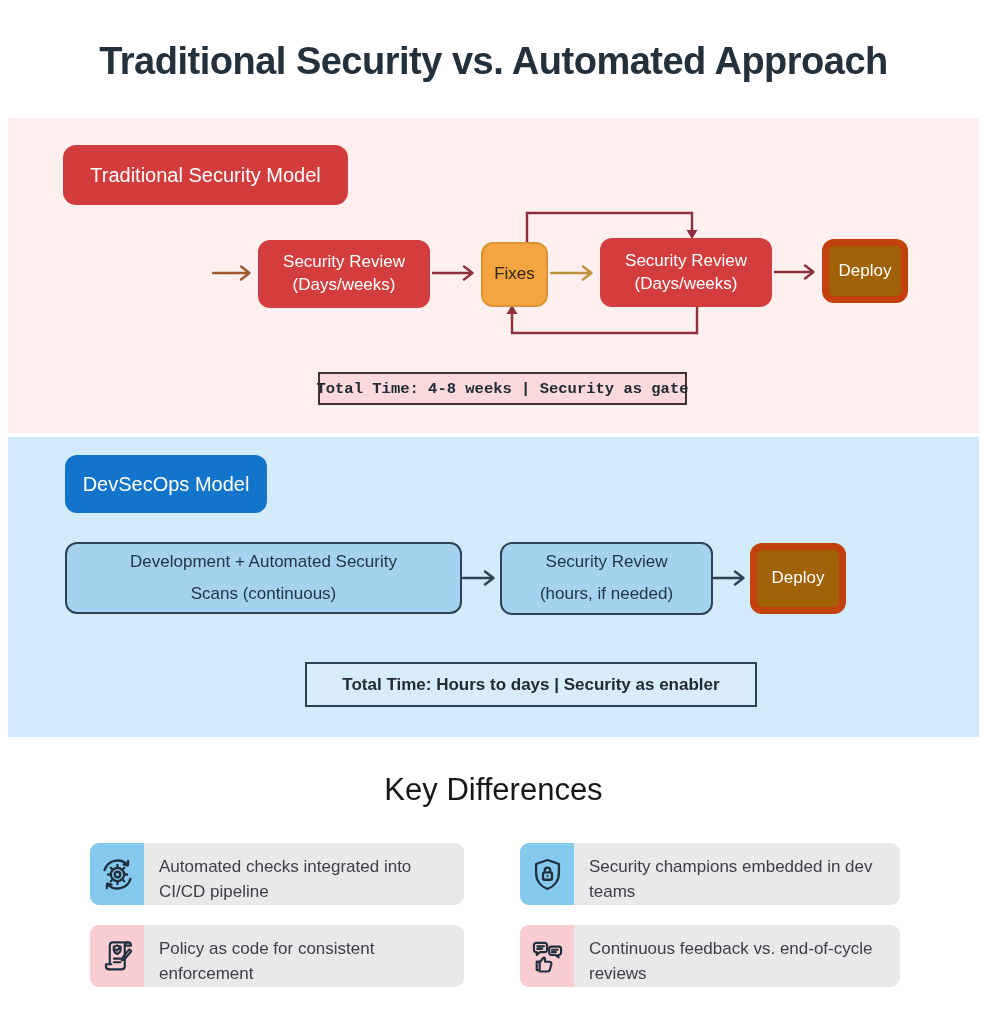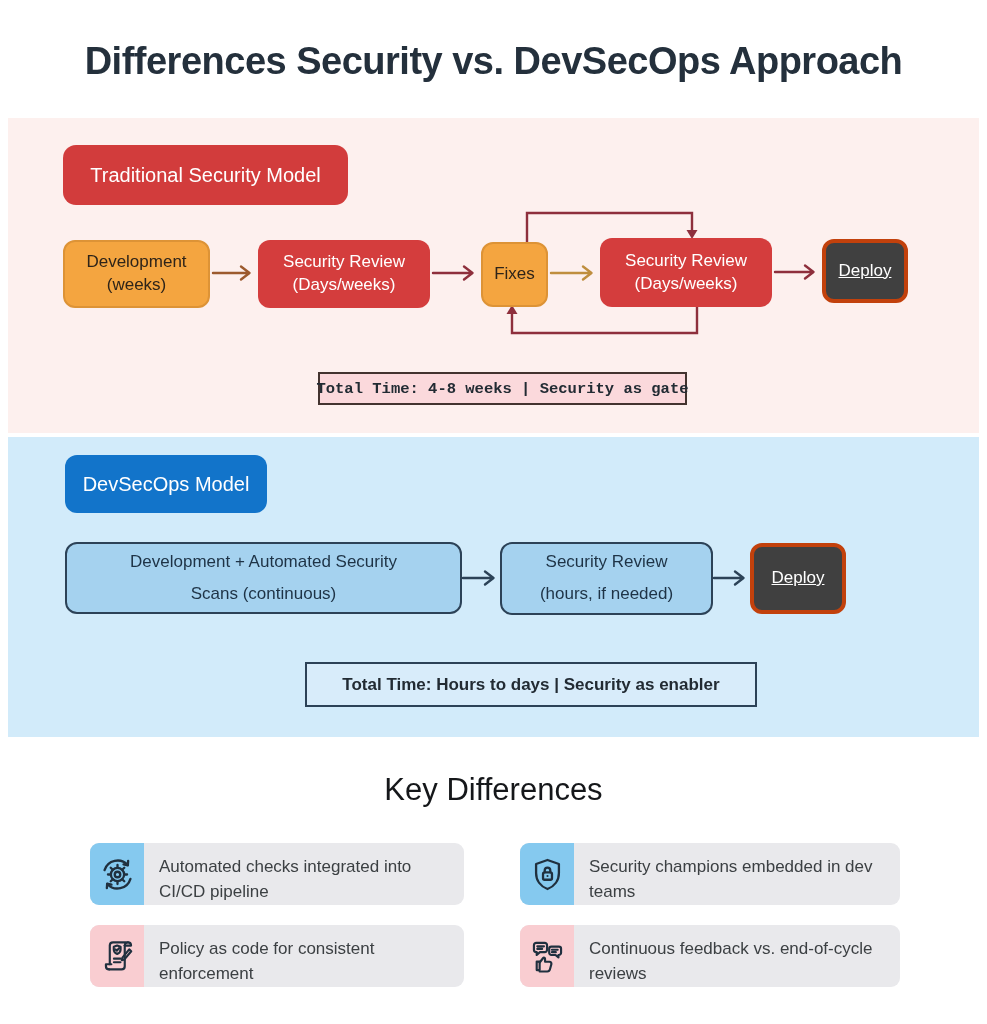--- a/index.html
+++ b/index.html
@@ -30,21 +30,21 @@
   .badge.blue { background:#1274ca; }
 
   .node {
     position:absolute; display:flex; flex-direction:column;
     align-items:center; justify-content:center;
     border-radius:12px; font-size:17px; line-height:1.35;
     text-align:center; font-weight:500;
   }
   .node.orange    { background:#f4a540; border:2px solid #dd9336; color:#2e2419; }
   .node.red       { background:#d43d3d; color:#ffffff; }
-  .node.green     { background:#404040; border:4px solid #c2410c; color:#ffffff;text-decoration:underline; }
+  .node.green     { background:#a16207; border:7px solid #c2410c; color:#ffffff; }
   .node.lightblue { background:#a5d2ef; border:2px solid #2c4257; color:#1e3346;gap:9px; }
 
   .total {
     position:absolute; display:flex; align-items:center; justify-content:center;
     font-weight:700; color:#222b33; white-space:nowrap;
   }
   .total.pink { background:#fbd9dc; border:2px solid #43332f; font-size:15.5px; }
   .total.blue { background:#d8ecfa; border:2px solid #2c4257; font-size:17px; }
 
   svg.arrow, svg.loops { position:absolute; overflow:visible; }
@@ -67,37 +67,33 @@
     flex:1; display:flex; align-items:center;
     padding:18px 14px 6px 15px; font-size:17px; line-height:1.45; color:#3c4043;
   }
   .icon-svg { width:37px; height:37px; }
 </style>
 </head>
 <body>
 
 <div class="page">
 
-  <h1 class="page-title">Differences Security vs. DevSecOps Approach</h1>
+  <h1 class="page-title">Traditional Security vs. Automated Approach</h1>
 
   <section class="band trad">
 
     <div class="badge red" style="left:55px; top:27px; width:285px; height:60px;border-radius:13px;">Traditional Security Model</div>
 
     <svg class="loops" style="left:0; top:0;" width="971" height="315">
       <path d="M519 124 V95 H684 V112" stroke="#8e2f3c" stroke-width="2.4" fill="none"></path>
       <path d="M684 121 l-5.5 -9 h11 z" fill="#8e2f3c"></path>
       <path d="M689 189 V215 H504 V196" stroke="#8e2f3c" stroke-width="2.4" fill="none"></path>
       <path d="M504 187 l-5.5 9 h11 z" fill="#8e2f3c"></path>
     </svg>
 
-    <div class="node orange" style="left:55px; top:122px; width:147px; height:68px;">
-      <div>Development</div>
-      <div>(weeks)</div>
-    </div>
 
     <div class="node red" style="left:250px; top:122px; width:172px; height:68px;">
       <div>Security Review</div>
       <div>(Days/weeks)</div>
     </div>
 
     <div class="node orange" style="left:473px; top:124px; width:67px; height:65px;">
       <div>Fixes</div>
     </div>
 

